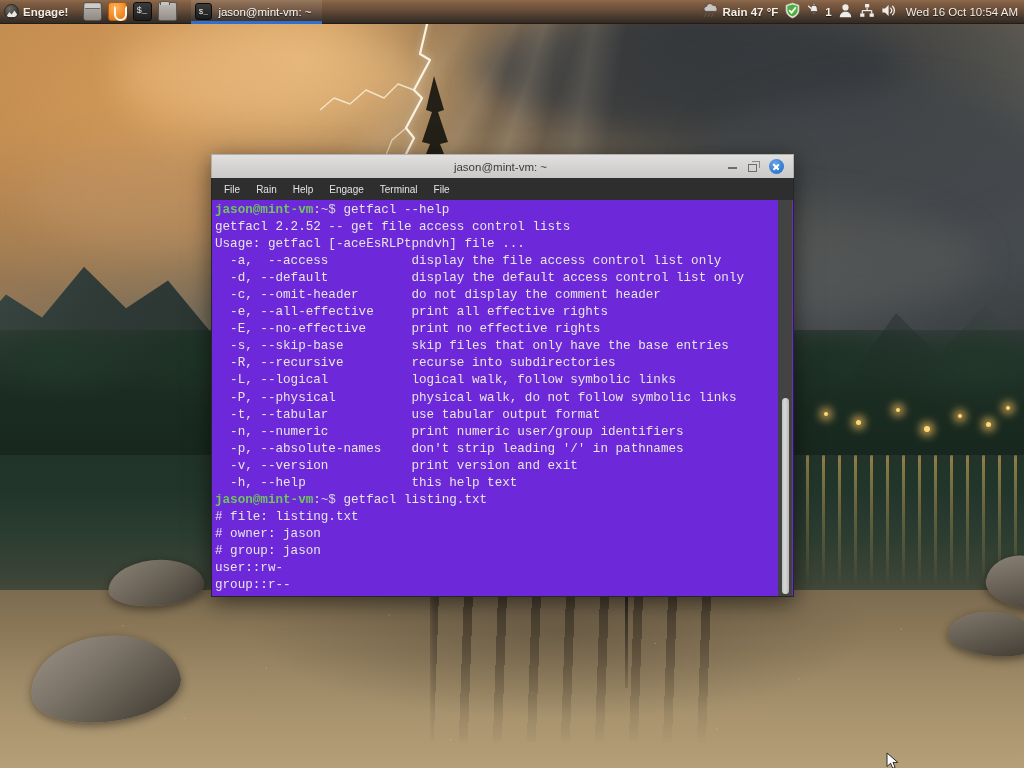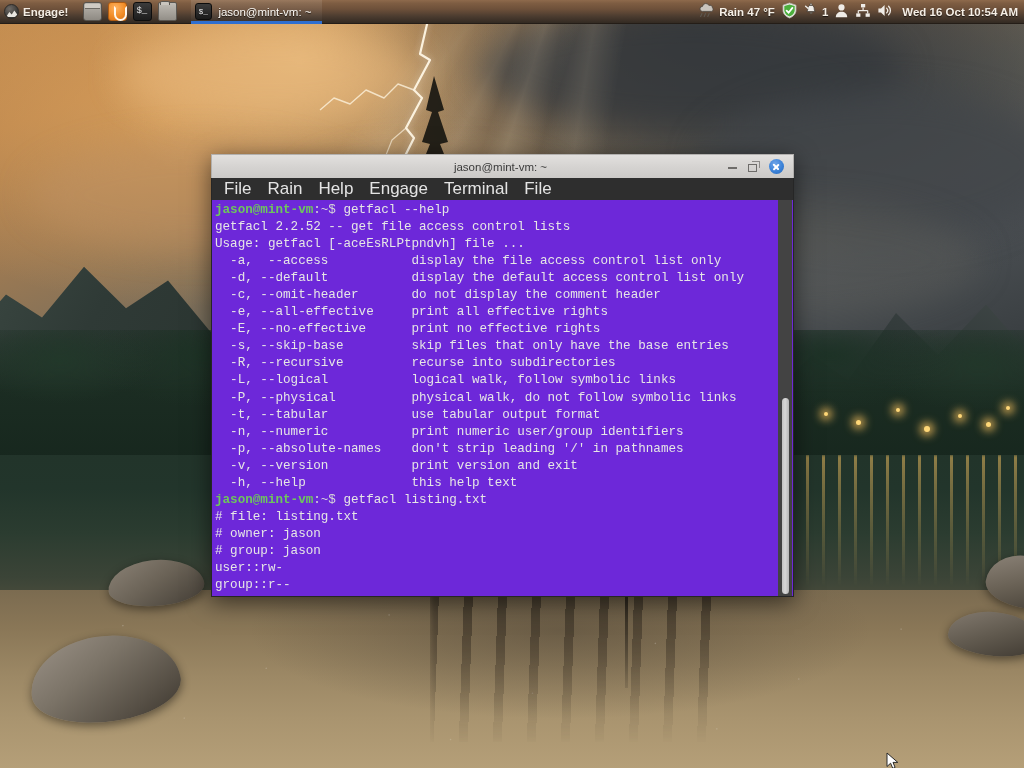--- a/index.html
+++ b/index.html
@@ -258,21 +258,21 @@
     font-size: 8px; line-height: 15px; padding-left: 2px;
   }
 
   .tray-item { display: flex; align-items: center; gap: 3px; cursor: default; }
   .tray-text {
     font-size: 11.5px; font-weight: bold; color: #f6efe6;
     text-shadow: 0 1px 1px rgba(0,0,0,0.65);
     white-space: nowrap;
   }
   .clock {
-    font-size: 11.5px; font-weight: bold; color: #f6efe6;
+    font-size: 11.5px; font-weight: normal; color: #f6efe6;
     text-shadow: 0 1px 1px rgba(0,0,0,0.65);
     white-space: nowrap; padding-left: 2px;
   }
 
   
   #term-window {
     position: absolute; left: 211px; top: 154px; width: 583px; height: 443px;
     box-shadow: 0 5px 22px rgba(0,0,0,0.55);
     z-index: 20;
     display: flex; flex-direction: column;
@@ -320,21 +320,21 @@
   .ctrl-close::before { transform: rotate(45deg); }
   .ctrl-close::after  { transform: rotate(-45deg); }
 
   .menubar {
     height: 22px; flex: 0 0 22px;
     background: #2e2e2e;
     border-left: 1px solid #262626; border-right: 1px solid #262626;
     display: flex; align-items: center; padding-left: 12px; gap: 16px;
   }
   .menu-item {
-    font-size: 17px; color: #e4e4e4; cursor: default; white-space: nowrap;
+    font-size: 10px; color: #e4e4e4; cursor: default; white-space: nowrap;
   }
 
   .term-body {
     flex: 1 1 auto; position: relative;
     background: #6d28d9;
     border: 1px solid #262626; border-top: none;
     overflow: hidden;
   }
   .term-text {
     position: absolute; left: 3px; top: 2px; right: 16px;

